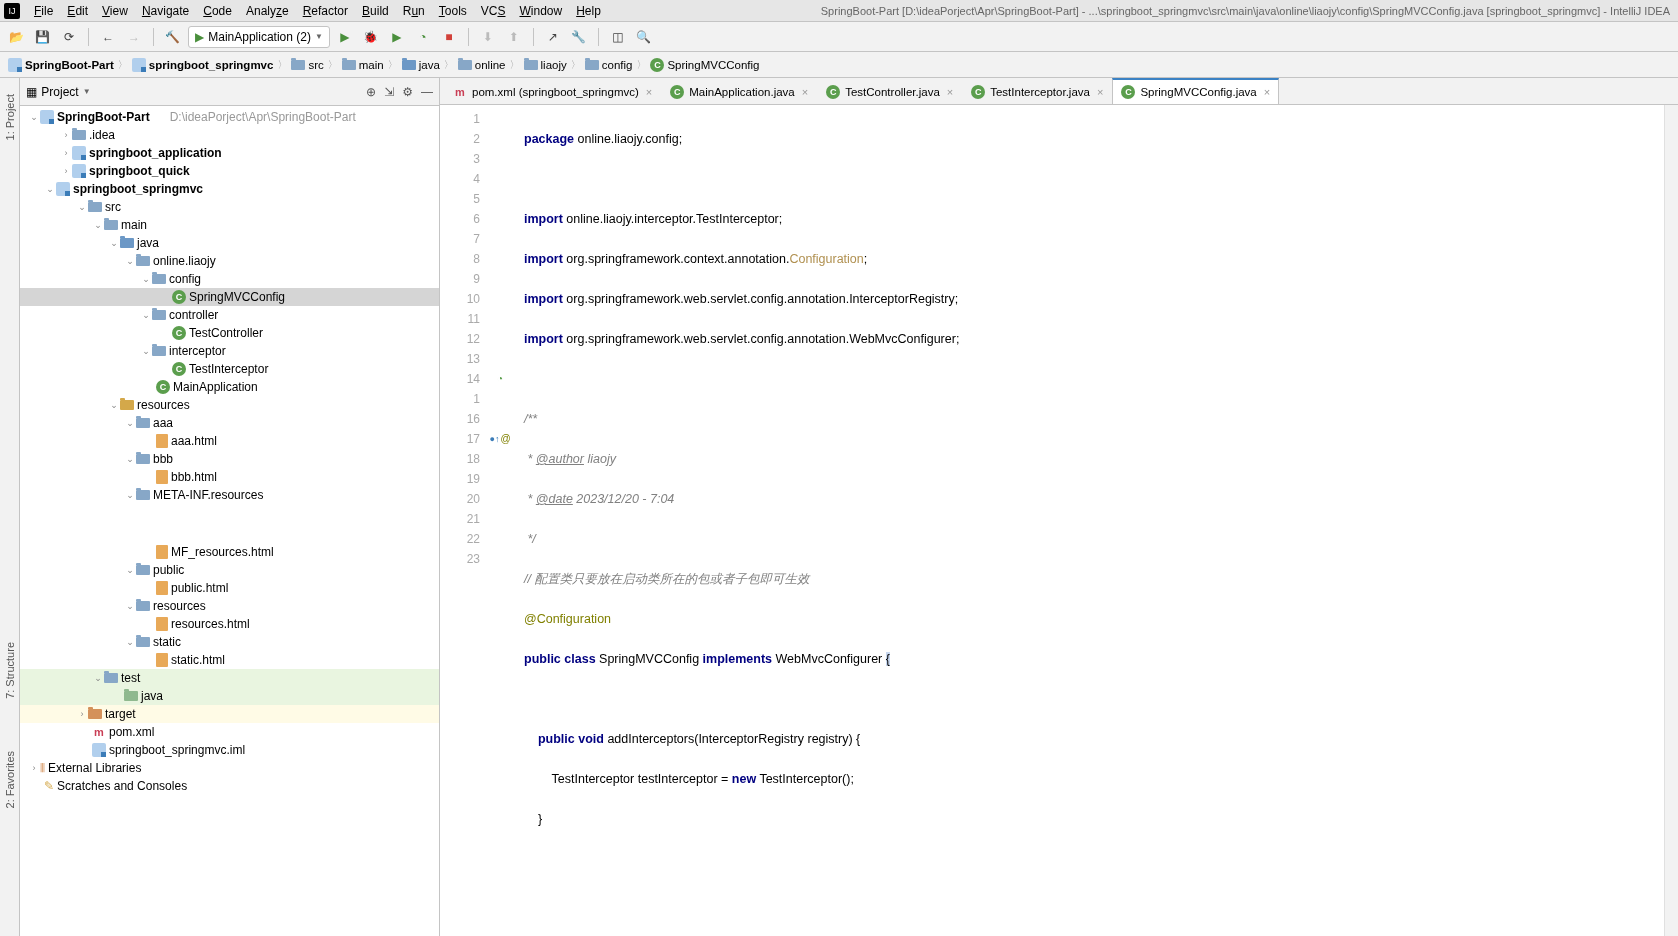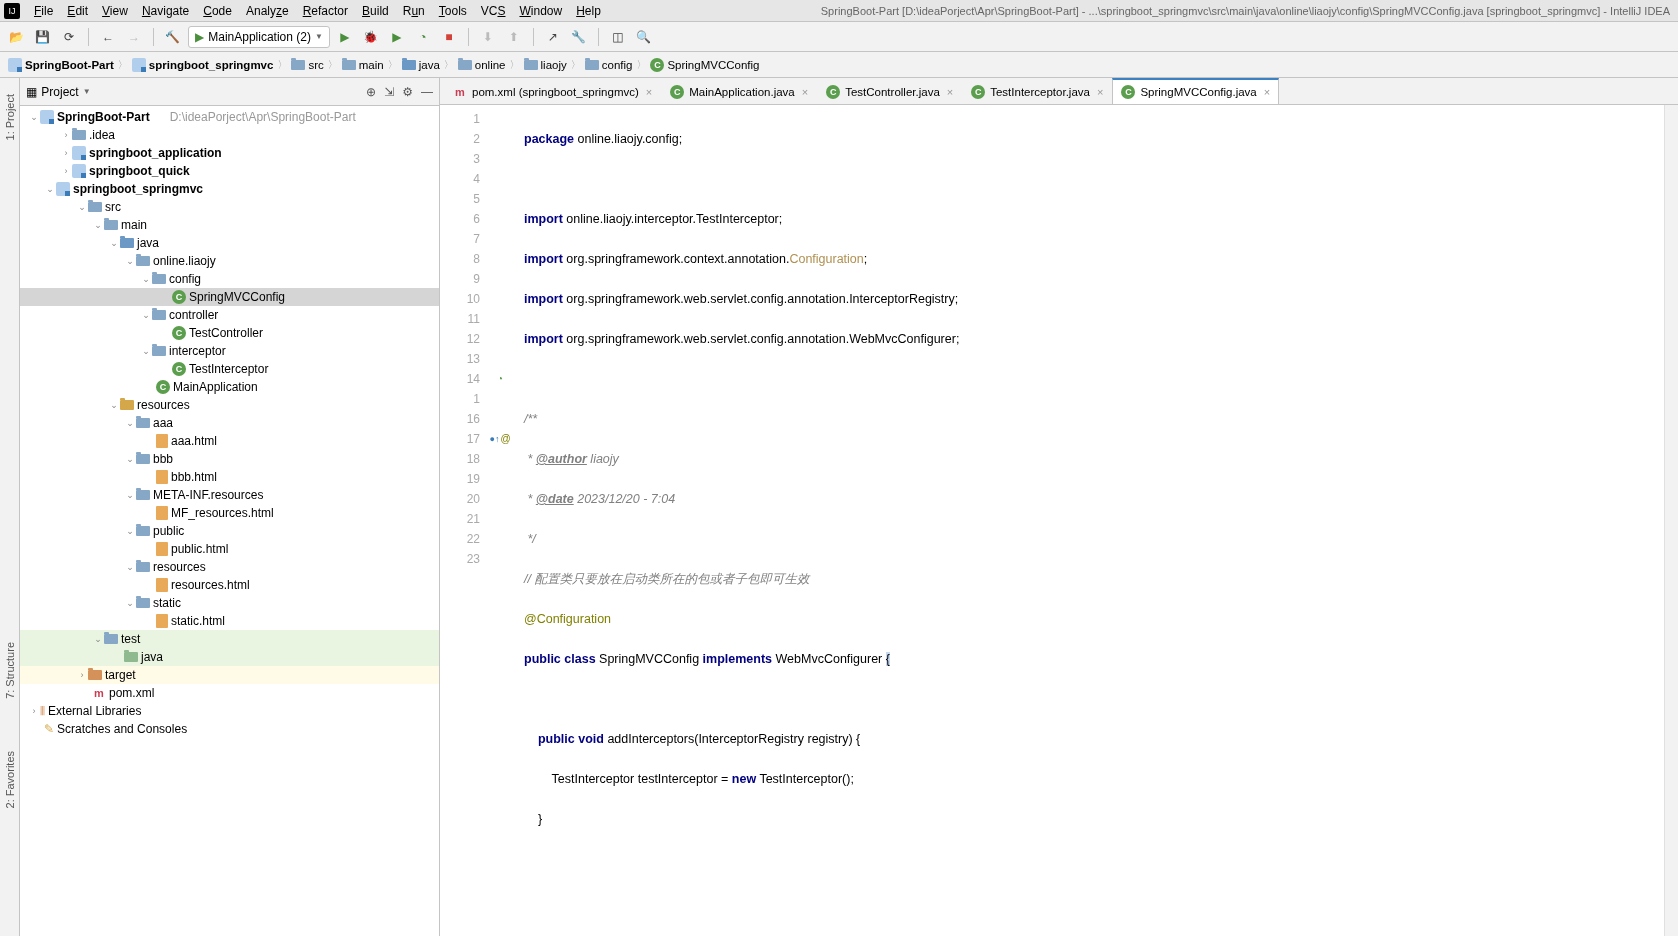--- a/index.html
+++ b/index.html
@@ -69,21 +69,21 @@
 .gutter-marks .mk { height:20px; display:flex; align-items:center; justify-content:center; gap:1px; }
 .ov-up { color:#3b7cb8; font-size:9px; }
 .code-col { flex:1; padding:4px 0 4px 12px; font-family:"Consolas","JetBrains Mono",monospace; font-size:12.5px; line-height:20px; white-space:pre; position:relative; }
 .code-col .line { height:20px; }
 .kw { color:#000080; font-weight:bold; }
 .ann { color:#808000; }
 .ann2 { color:#808000; }
 .cfg { color:#b09050;text-align:center; }
 .cmt { color:#808080; font-style:italic; }
 .doc { color:#808080; font-style:italic; }
-.doctag { color:#808080; font-style:italic; font-weight:bold; text-decoration:underline; }
+.doctag { color:#808080; font-style:italic; font-weight:normal; text-decoration:underline; }
 .str { color:#008000; font-weight:bold; }
 .match-brace { background:#c8d8f0; }
 .scrollbar-track { width:14px; background:#f2f2f2; border-left:1px solid #e0e0e0; }
 </style>
 </head>
 <body>
 
 <div class="title-bar">
   <div class="ij-icon">IJ</div>
   <div class="menu-bar">
@@ -305,21 +305,21 @@
         </div>
       <div class="tree-row" style="padding-left:136px;">
           <span class="file-icon html-file"></span>
           <span class="tree-label">bbb.html</span>
         </div>
       <div class="tree-row" style="padding-left:104px;">
           <span class="tree-exp">⌄</span>
           <span class="folder-icon"></span>
           <span class="tree-label">META-INF.resources</span>
         </div>
-      <div class="tree-row" style="padding-left:136px;">
+      <div class="tree-row" style="padding-left:136px;margin-top:39px;">
           <span class="file-icon html-file"></span>
           <span class="tree-label">MF_resources.html</span>
         </div>
       <div class="tree-row" style="padding-left:104px;">
           <span class="tree-exp">⌄</span>
           <span class="folder-icon"></span>
           <span class="tree-label">public</span>
         </div>
       <div class="tree-row" style="padding-left:136px;">
           <span class="file-icon html-file"></span>
@@ -353,20 +353,24 @@
           <span class="tree-label">java</span>
         </div>
       <div class="tree-row hl1" style="padding-left:56px;">
           <span class="tree-exp">›</span>
           <span class="folder-icon target-folder"></span>
           <span class="tree-label">target</span>
         </div>
       <div class="tree-row" style="padding-left:72px;">
           <span class="m-icon">m</span>
           <span class="tree-label">pom.xml</span>
+        </div>
+      <div class="tree-row" style="padding-left:72px;">
+          <span class="mod-icon"></span>
+          <span class="tree-label">springboot_springmvc.iml</span>
         </div>
       <div class="tree-row" style="padding-left:8px;">
           <span class="tree-exp">›</span>
           <span style="color:#d4915a;">⫴</span>
           <span class="tree-label">External Libraries</span>
         </div>
       <div class="tree-row" style="padding-left:24px;">
           <span style="color:#d4a84a;">✎</span>
           <span class="tree-label">Scratches and Consoles</span>
         </div>

